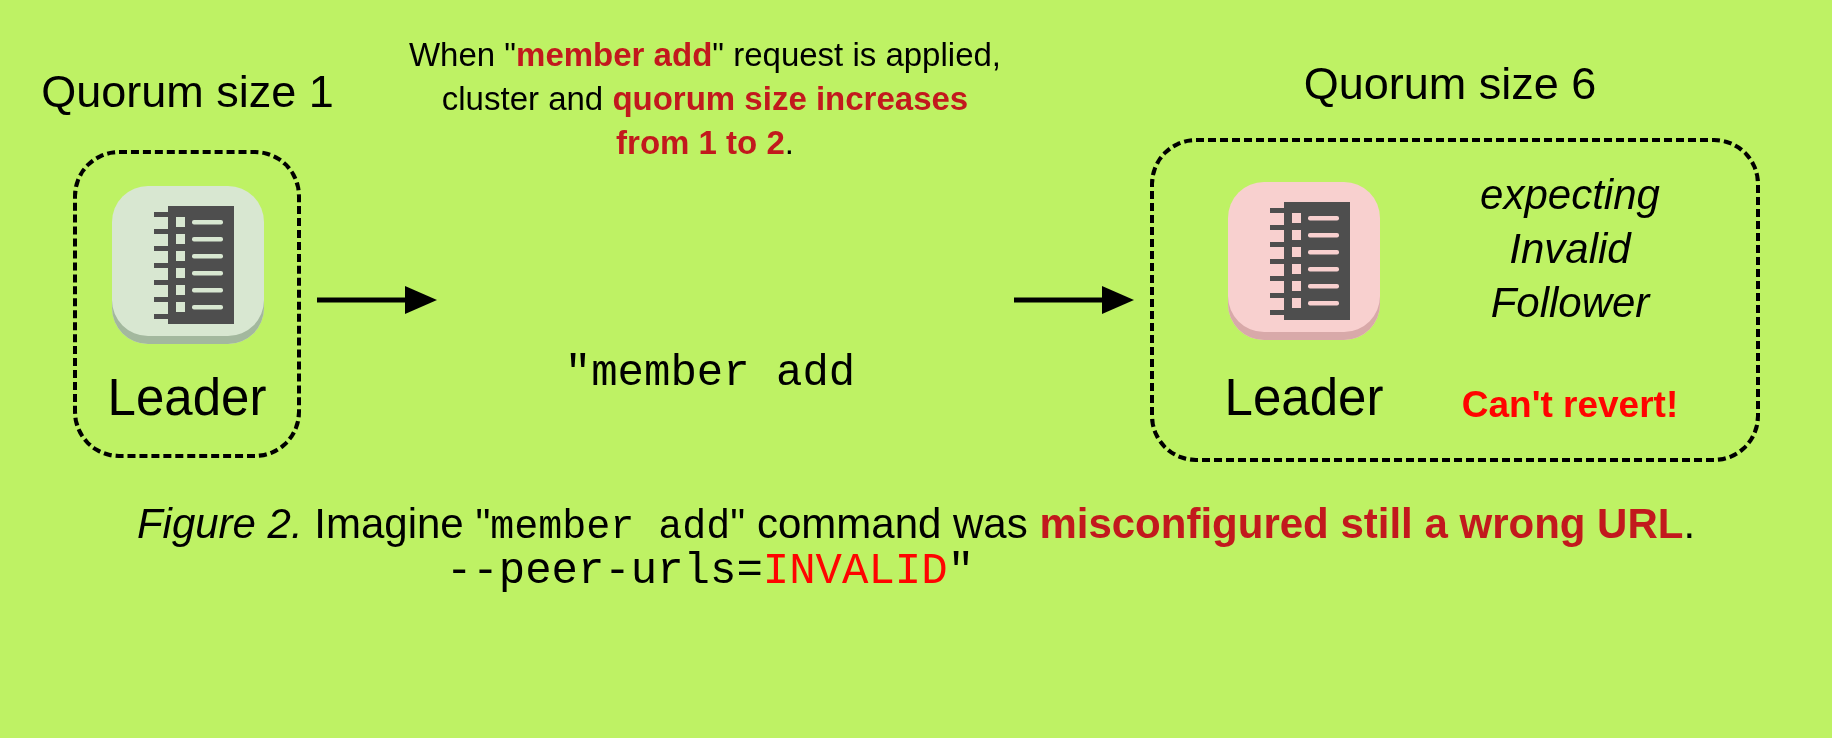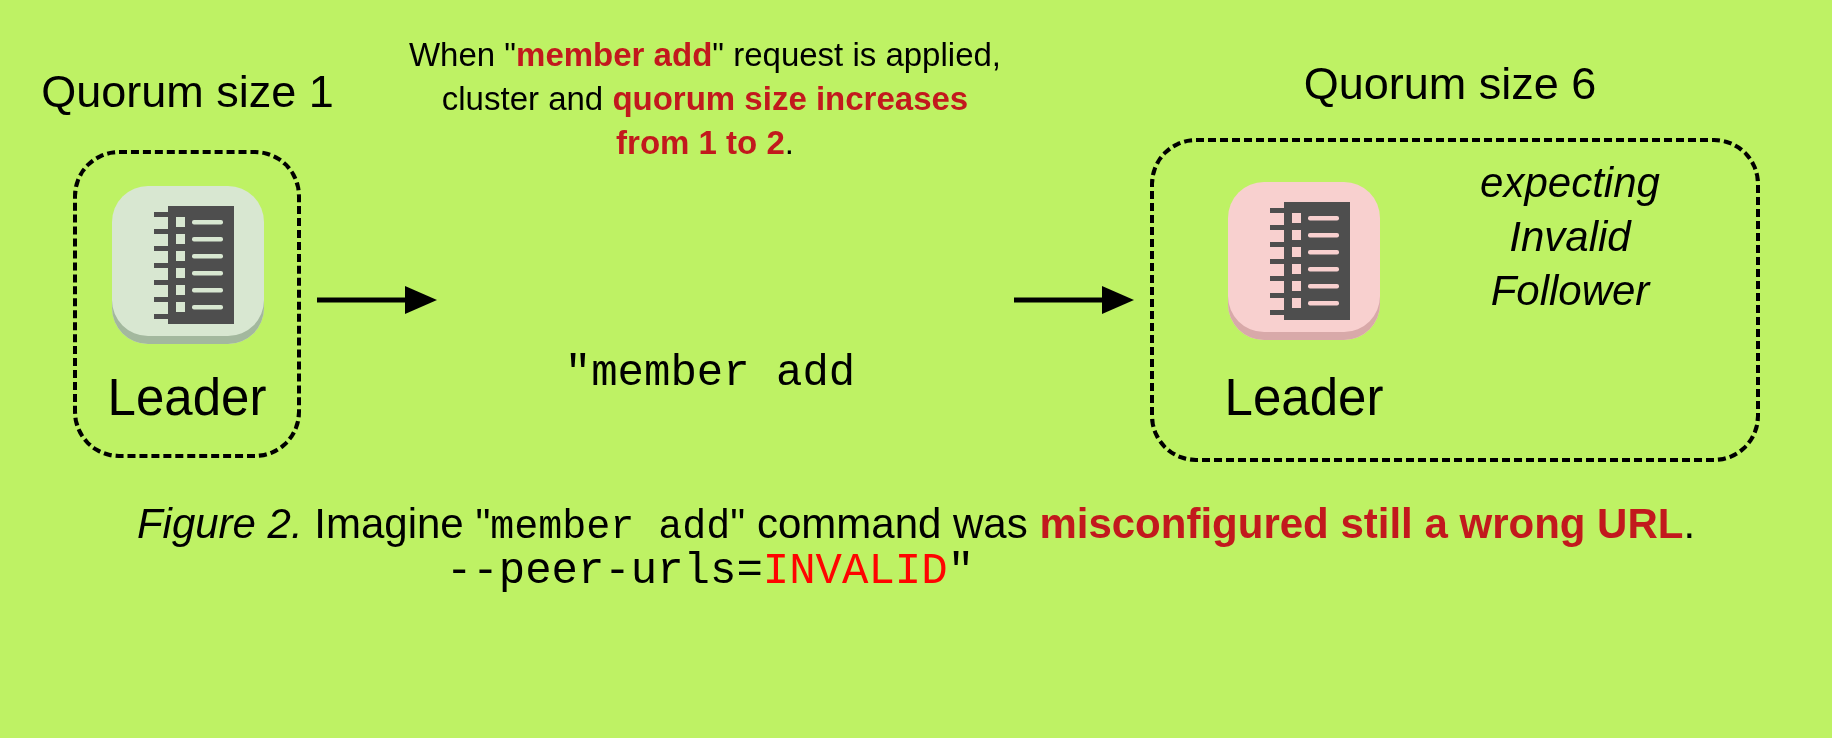--- a/index.html
+++ b/index.html
@@ -130,24 +130,25 @@
         <rect class="cutout" x="80" y="85" width="31" height="4.5" rx="2"></rect>
       <rect class="cutout" x="64" y="99" width="9" height="10"></rect>
         <rect class="cutout" x="80" y="102" width="31" height="4.5" rx="2"></rect>
       <rect class="cutout" x="64" y="116" width="9" height="10"></rect>
         <rect class="cutout" x="80" y="119" width="31" height="4.5" rx="2"></rect>
     </svg>
   </div>
 
   <div class="abs node-label" style="left:1177px; top:368px; width:254px;">Leader</div>
 
-  <div class="abs note" style="left:1405px; top:156px; width:330px;text-align:center;">
+  <div class="abs note" style="left:1405px; top:168px; width:330px;text-align:center;">
     <div>expecting</div>
     <div>Invalid</div>
     <div>Follower</div>
   </div>
 
+  <div class="abs warning" style="left:1405px; top:384px; width:330px;">Can't revert!</div>
 
   <div class="abs caption" style="left:0px; top:496px; width:1832px;">
     <div><span class="fig">Figure 2.</span><span> Imagine "</span><span class="mono">member add</span><span>" command was </span><span class="red-bold">misconfigured still a wrong URL</span><span>.</span></div>
   </div>
 
 </div>
 
 </body></html>

